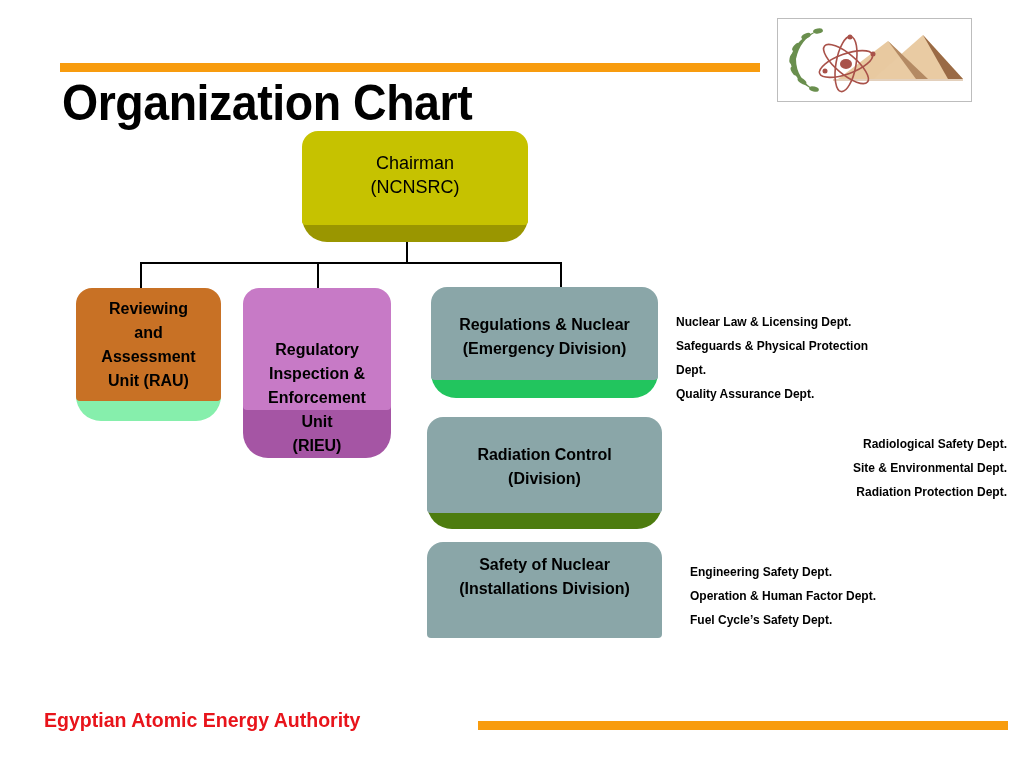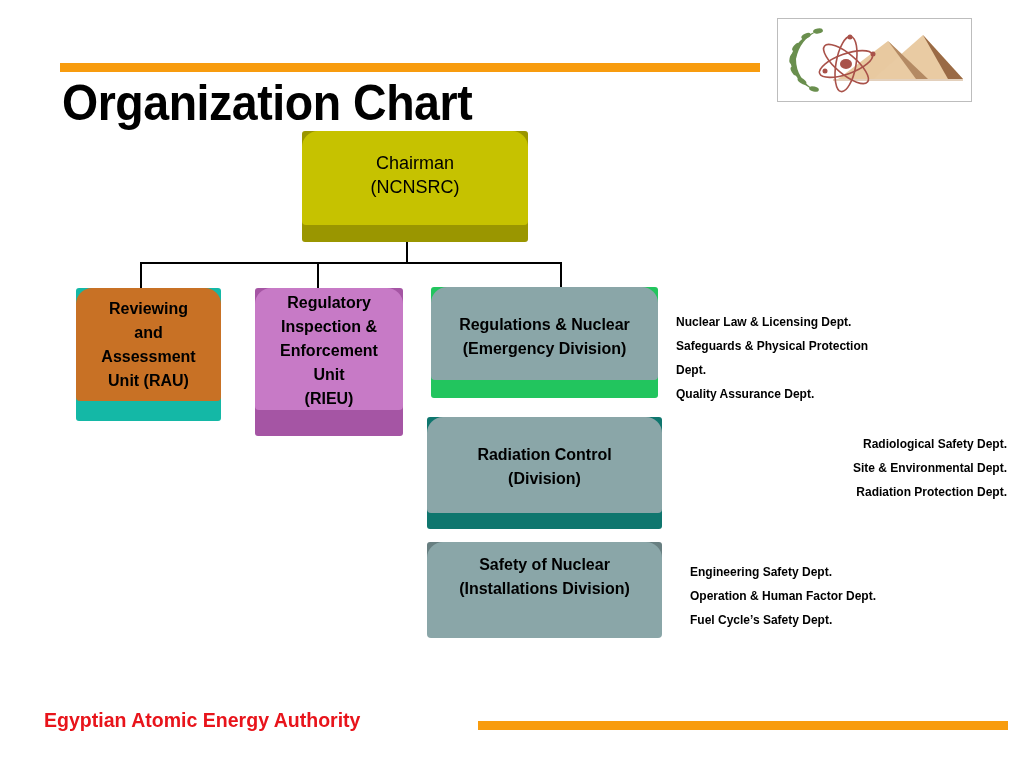--- a/index.html
+++ b/index.html
@@ -4,21 +4,21 @@
 <style>
   html, body { margin:0; padding:0; }
   body { width:1024px; height:768px; background:#ffffff; position:relative; overflow:hidden;
          font-family:"Liberation Sans", sans-serif; }
   .abs { position:absolute; }
   .top-bar { left:60px; top:63px; width:700px; height:9px; background:#f89c0e; }
   .title { left:62px; top:74px; font-size:50px; font-weight:bold; color:#000; letter-spacing:-0.5px;
            transform:scaleX(0.93); transform-origin:left top; white-space:nowrap; }
   .logo { left:777px; top:18px; width:193px; height:82px; border:1px solid #bdbdbd; background:#fff; }
   .line { background:#000; }
-  .box { position:absolute; border-radius:3px; box-sizing:border-box;
+  .box { position:absolute; border-radius:25px; box-sizing:border-box;
          display:flex; align-items:center; justify-content:center; text-align:center;
          color:#000; font-size:16px; line-height:24px; }
   .box .face { position:absolute; left:0; top:0; right:0; border-radius:16px 16px 4px 4px; }
   .box .lbl { position:relative; z-index:2; white-space:pre-line; }
   .bold { font-weight:bold; }
   .depts { font-weight:bold; font-size:12px; line-height:24px; color:#000; white-space:pre-line; }
   .footer-text { left:44px; top:708px; font-size:21px; font-weight:bold; color:#e8141b;
                  transform:scaleX(0.93); transform-origin:left top; white-space:nowrap; }
   .footer-bar { left:478px; top:721px; width:530px; height:9px; background:#f89c0e; }
 </style>
@@ -65,48 +65,48 @@
 <div class="abs line" style="left:140px;top:262px;width:2px;height:26px;"></div>
 <div class="abs line" style="left:317px;top:262px;width:2px;height:26px;"></div>
 <div class="abs line" style="left:560px;top:262px;width:2px;height:26px;"></div>
 
 <div class="box" style="left:302px;top:131px;width:226px;height:111px;background:#9a9600;">
   <div class="face" style="height:94px;background:#c6c200;"></div>
   <span class="lbl" style="font-size:18px;margin-top:-24px;">Chairman
 (NCNSRC)</span>
 </div>
 
-<div class="box bold" style="left:76px;top:288px;width:145px;height:133px;background:#14b8a6;">
+<div class="box bold" style="left:76px;top:288px;width:145px;height:133px;background:#86efac;">
   <div class="face" style="height:113px;background:#c87125;"></div>
   <span class="lbl" style="margin-top:-20px;">Reviewing
   and
 Assessment
 Unit (RAU)</span>
 </div>
 
-<div class="box bold" style="left:255px;top:288px;width:148px;height:148px;background:#a555a4;">
+<div class="box bold" style="left:243px;top:288px;width:148px;height:170px;background:#a555a4;align-items:flex-end;">
   <div class="face" style="height:122px;background:#c77ac6;"></div>
   <span class="lbl" style="margin-top:-22px;">Regulatory
  Inspection &amp;
 Enforcement
 Unit
 (RIEU)</span>
 </div>
 
 <div class="box bold" style="left:431px;top:287px;width:227px;height:111px;background:#22c55e;">
   <div class="face" style="height:93px;background:#8aa6a8;"></div>
   <span class="lbl" style="margin-top:-12px;">Regulations &amp; Nuclear
 (Emergency Division)</span>
 </div>
 <div class="abs depts" style="left:676px;top:310px;width:330px;">Nuclear Law &amp; Licensing Dept.
 Safeguards &amp; Physical Protection
 Dept.
 Quality Assurance Dept.</div>
 
-<div class="box bold" style="left:427px;top:417px;width:235px;height:112px;background:#0f766e;">
+<div class="box bold" style="left:427px;top:417px;width:235px;height:112px;background:#4d7c0f;">
   <div class="face" style="height:96px;background:#8aa6a8;"></div>
   <span class="lbl" style="margin-top:-12px;">Radiation Control
 (Division)</span>
 </div>
 <div class="abs depts" style="left:677px;top:432px;width:330px;text-align:right;">Radiological Safety Dept.
 Site &amp; Environmental Dept.
 Radiation Protection Dept.</div>
 
 <div class="box bold" style="left:427px;top:542px;width:235px;height:80px;background:#687f81;">
   <div class="face" style="height:96px;background:#8aa6a8;"></div>

